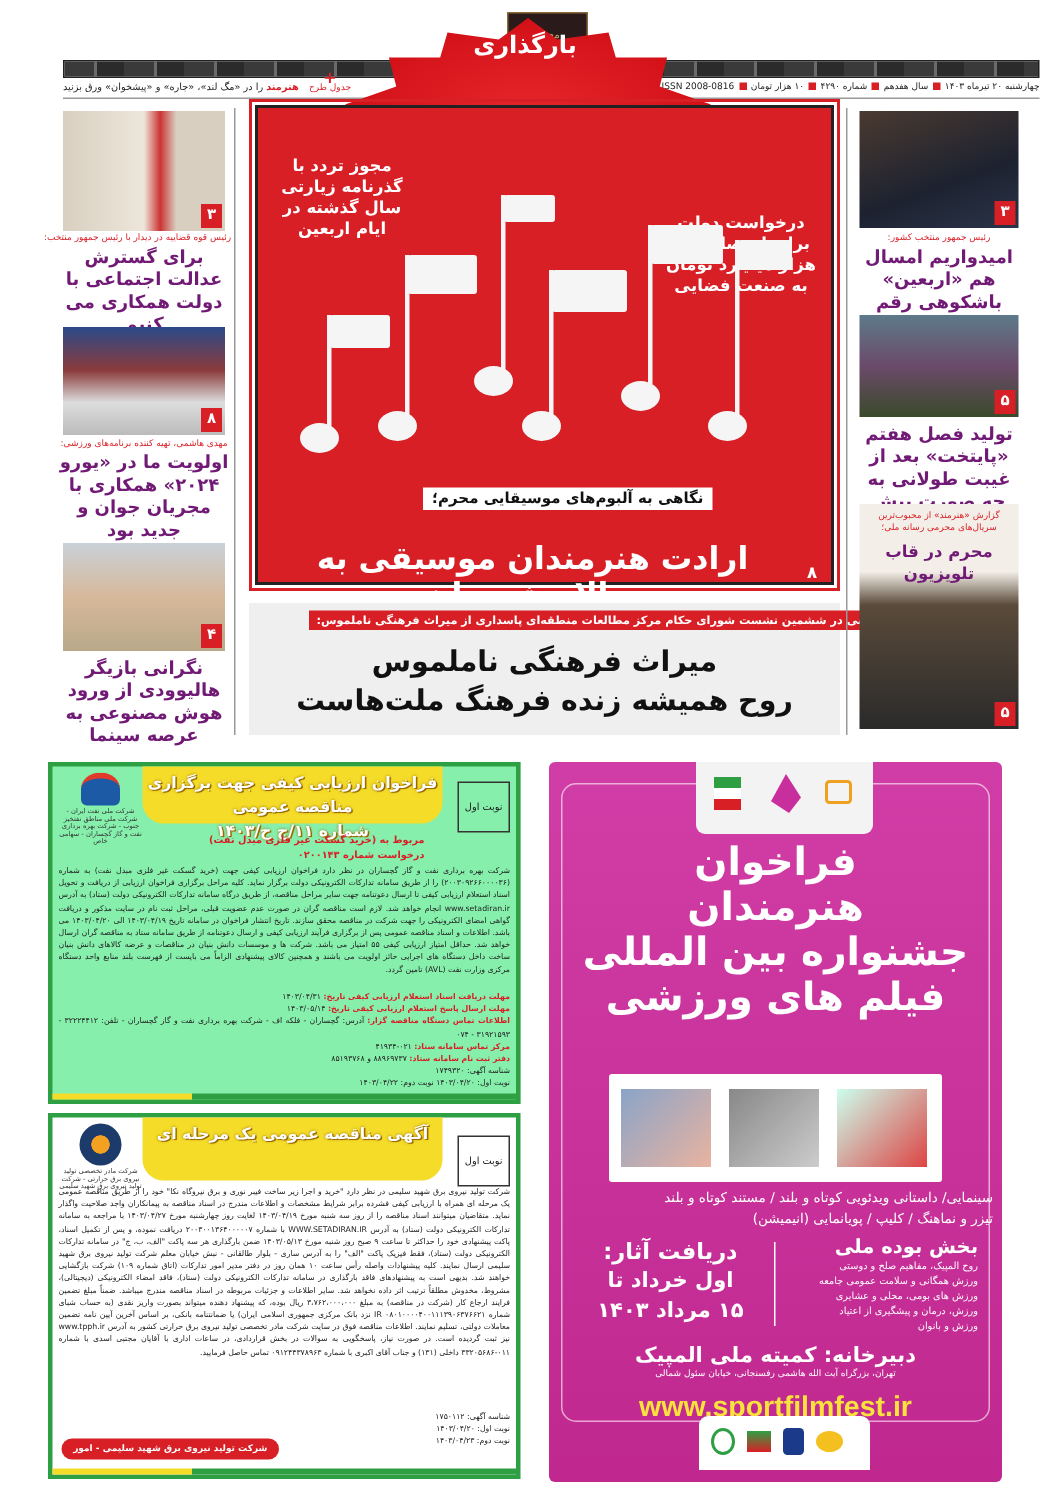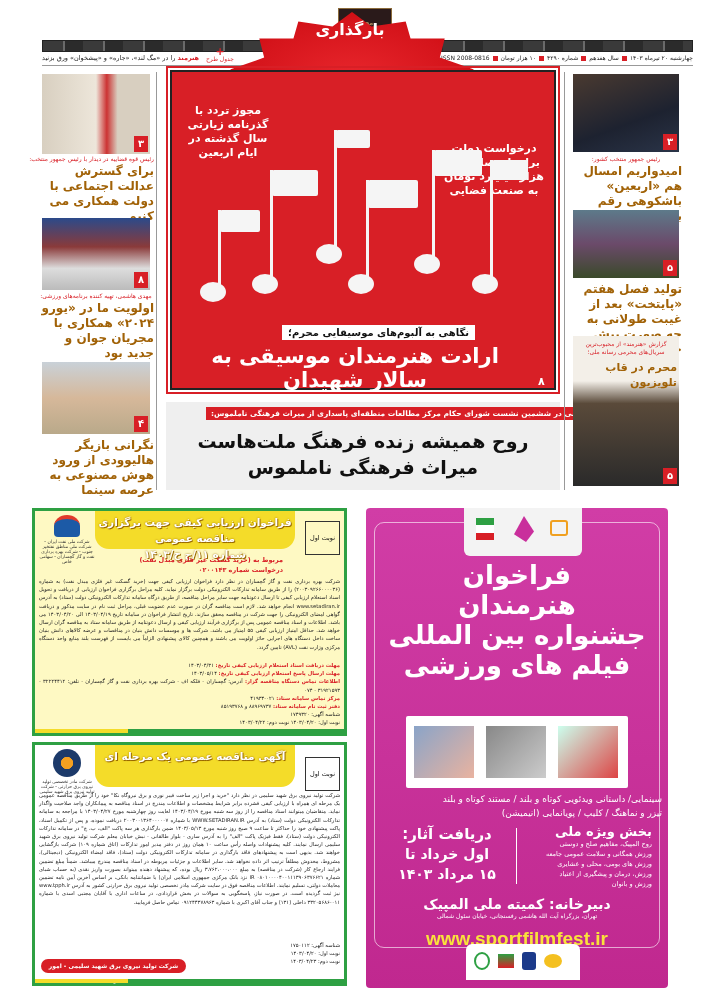--- a/index.html
+++ b/index.html
@@ -17,31 +17,31 @@
 .mast-sub{left:300px;top:20px;width:100px;text-align:center;font-size:16px;font-weight:bold;color:#fff}
 .mast-tag{left:300px;top:106px;width:110px;text-align:center;font-size:7px;color:#fff}
 .logo-box{left:338px;top:8px;width:54px;height:30px;background:#2a1a1a;border:1px solid #8a6a3a;color:#c9a36a;font-size:7px;text-align:center;line-height:28px}
 .redpanel{left:170px;top:70px;width:386px;height:320px;background:#d81f26;border:2px solid #222;outline:2px solid #d81f26;outline-offset:2px}
 .flagset{left:200px;top:150px;width:330px;height:150px}
 .flag{position:absolute;background:#f5f5f5;border-radius:2px}
 .note{position:absolute;width:26px;height:20px;background:#f5f5f5;border-radius:50%}
 .stem{position:absolute;width:3px;background:#f5f5f5}
 .redtxt{color:#fff;font-weight:bold;text-align:center;font-size:11px;line-height:14px}
 .kicker-white{left:282px;top:325px;background:#fff;color:#111;font-weight:bold;font-size:10px;padding:2px 6px}
-.main-head{left:180px;top:344px;width:350px;text-align:center;color:#fff;font-weight:bold;font-size:21px}
+.main-head{left:180px;top:360px;width:350px;text-align:center;color:#fff;font-weight:bold;font-size:21px}
 .pnum{color:#fff;font-weight:bold;font-size:11px}
 .graybox{left:166px;top:402px;width:394px;height:88px;background:#efefef}
 .kicker-red{left:206px;top:407px;background:#d81f26;color:#fff;font-size:7.5px;font-weight:bold;padding:2px 5px}
 .gray-head{left:170px;top:428px;width:386px;text-align:center;font-size:19px;font-weight:bold;color:#111;line-height:26px}
 .photo{background:#888;overflow:hidden}
 .pbadge{position:absolute;background:#d81f26;color:#fff;font-weight:bold;font-size:10px;width:14px;height:16px;text-align:center;line-height:16px}
 .col-kicker{color:#d81f26;font-size:6px;text-align:center;white-space:nowrap}
-.col-head{font-weight:bold;font-size:12px;color:#a16207;line-height:15px}
+.col-head{font-weight:bold;font-size:12px;text-align:center;color:#701a75;line-height:15px}
 .vrule{width:1px;background:#999}
-.ad1{left:32px;top:508px;width:315px;height:228px;border:3px solid #2ea043;border-top-color:#2ea043;background:#fef9c3}
+.ad1{left:32px;top:508px;width:315px;height:228px;border:3px solid #2ea043;border-top-color:#2ea043;background:#86efac}
 .ad2{left:32px;top:742px;width:315px;height:244px;border:3px solid #2ea043;background:#fff}
 .ad-title{position:absolute;background:#f4dc29;border-radius:0 0 14px 14px;text-align:center;font-weight:bold;color:#fff;text-shadow:0 0 2px #9a6a00,1px 1px 0 #9a6a00}
 .nobat{position:absolute;border:1px solid #333;font-size:6.5px;padding:12px 4px;color:#111}
 .ad-body{position:absolute;font-size:5.2px;line-height:8.2px;color:#222;text-align:justify}
 .ad-red{color:#d81f26;font-weight:bold}
 .bottom-stripe{position:absolute;left:0;right:0;bottom:0;height:4px;background:linear-gradient(90deg,#f4dc29 0 30%,#2ea043 30% 100%)}
 .ad-logo{position:absolute;text-align:center;font-size:4.5px;color:#333}
 .festival{left:366px;top:508px;width:302px;height:480px;background:linear-gradient(180deg,#d13da6 0,#c0288f 100%);border-radius:4px}
 .fest-inner{position:absolute;left:8px;top:14px;right:8px;bottom:40px;border:1px solid rgba(255,255,255,.6);border-radius:10px}
 .logos-top{position:absolute;left:98px;top:0;width:118px;height:48px;background:#f3f3f3;border-radius:0 0 6px 6px}
@@ -98,22 +98,22 @@
     <div class="flag" style="left:292px;top:10px;width:36px;height:20px"></div>
     <div class="note" style="left:272px;top:124px"></div>
 </div>
 <div class="abs kicker-white">نگاهی به آلبوم‌های موسیقایی محرم؛</div>
 <div class="abs main-head">ارادت هنرمندان موسیقی به سالار شهیدان</div>
 <div class="abs pnum" style="left:538px;top:375px">۸</div>
 
 <div class="abs graybox"></div>
 <div class="abs kicker-red">دارابی در ششمین نشست شورای حکام مرکز مطالعات منطقه‌ای پاسداری از میراث فرهنگی ناملموس:</div>
 <div class="abs gray-head">
+  <div>میراث فرهنگی ناملموس</div>
   <div>روح همیشه زنده فرهنگ ملت‌هاست</div>
-  <div>میراث فرهنگی ناملموس</div>
 </div>
 
 <div class="abs vrule" style="left:564px;top:72px;height:418px"></div>
 <div class="abs photo" style="left:573px;top:74px;width:106px;height:78px;background:linear-gradient(160deg,#4a3a30,#1d2230 60%,#2a3448)">
     <div class="pbadge" style="right:2px;bottom:2px">۳</div>
   </div>
 <div class="abs col-kicker" style="left:570px;top:155px;width:112px">رئیس جمهور منتخب کشور:</div>
 <div class="abs col-head" style="left:570px;top:164px;width:112px">امیدواریم امسال هم «اربعین» باشکوهی رقم بخورد</div>
 <div class="abs photo" style="left:573px;top:210px;width:106px;height:68px;background:linear-gradient(180deg,#5d7a8a,#6b4a6a 50%,#3a4a2a)">
     <div class="pbadge" style="right:2px;bottom:2px">۵</div>
@@ -203,21 +203,21 @@
   <div class="film">
     <div class="fr" style="left:8px;background:linear-gradient(135deg,#8aa4c8,#e9b3a0)"></div>
     <div class="fr" style="left:80px;background:linear-gradient(135deg,#888,#ccc)"></div>
     <div class="fr" style="left:152px;background:linear-gradient(135deg,#cfe,#d44)"></div>
   </div>
   <div class="fest-cats">
     <div>سینمایی/ داستانی ویدئویی کوتاه و بلند / مستند کوتاه و بلند</div>
     <div>تیزر و نماهنگ / کلیپ / پویانمایی (انیمیشن)</div>
   </div>
   <div class="fest-col-r">
-    <div style="font-weight:bold;font-size:13px">بخش ویژه ملی</div>
+    <div style="font-weight:bold;font-size:13px">بخش بوده ملی</div>
     <div style="font-size:6.5px;line-height:10px">
       <div>روح المپیک، مفاهیم صلح و دوستی</div>
       <div>ورزش همگانی و سلامت عمومی جامعه</div>
       <div>ورزش های بومی، محلی و عشایری</div>
       <div>ورزش، درمان و پیشگیری از اعتیاد</div>
       <div>ورزش و بانوان</div>
     </div>
   </div>
   <div class="fest-divider"></div>
   <div class="fest-col-l">

